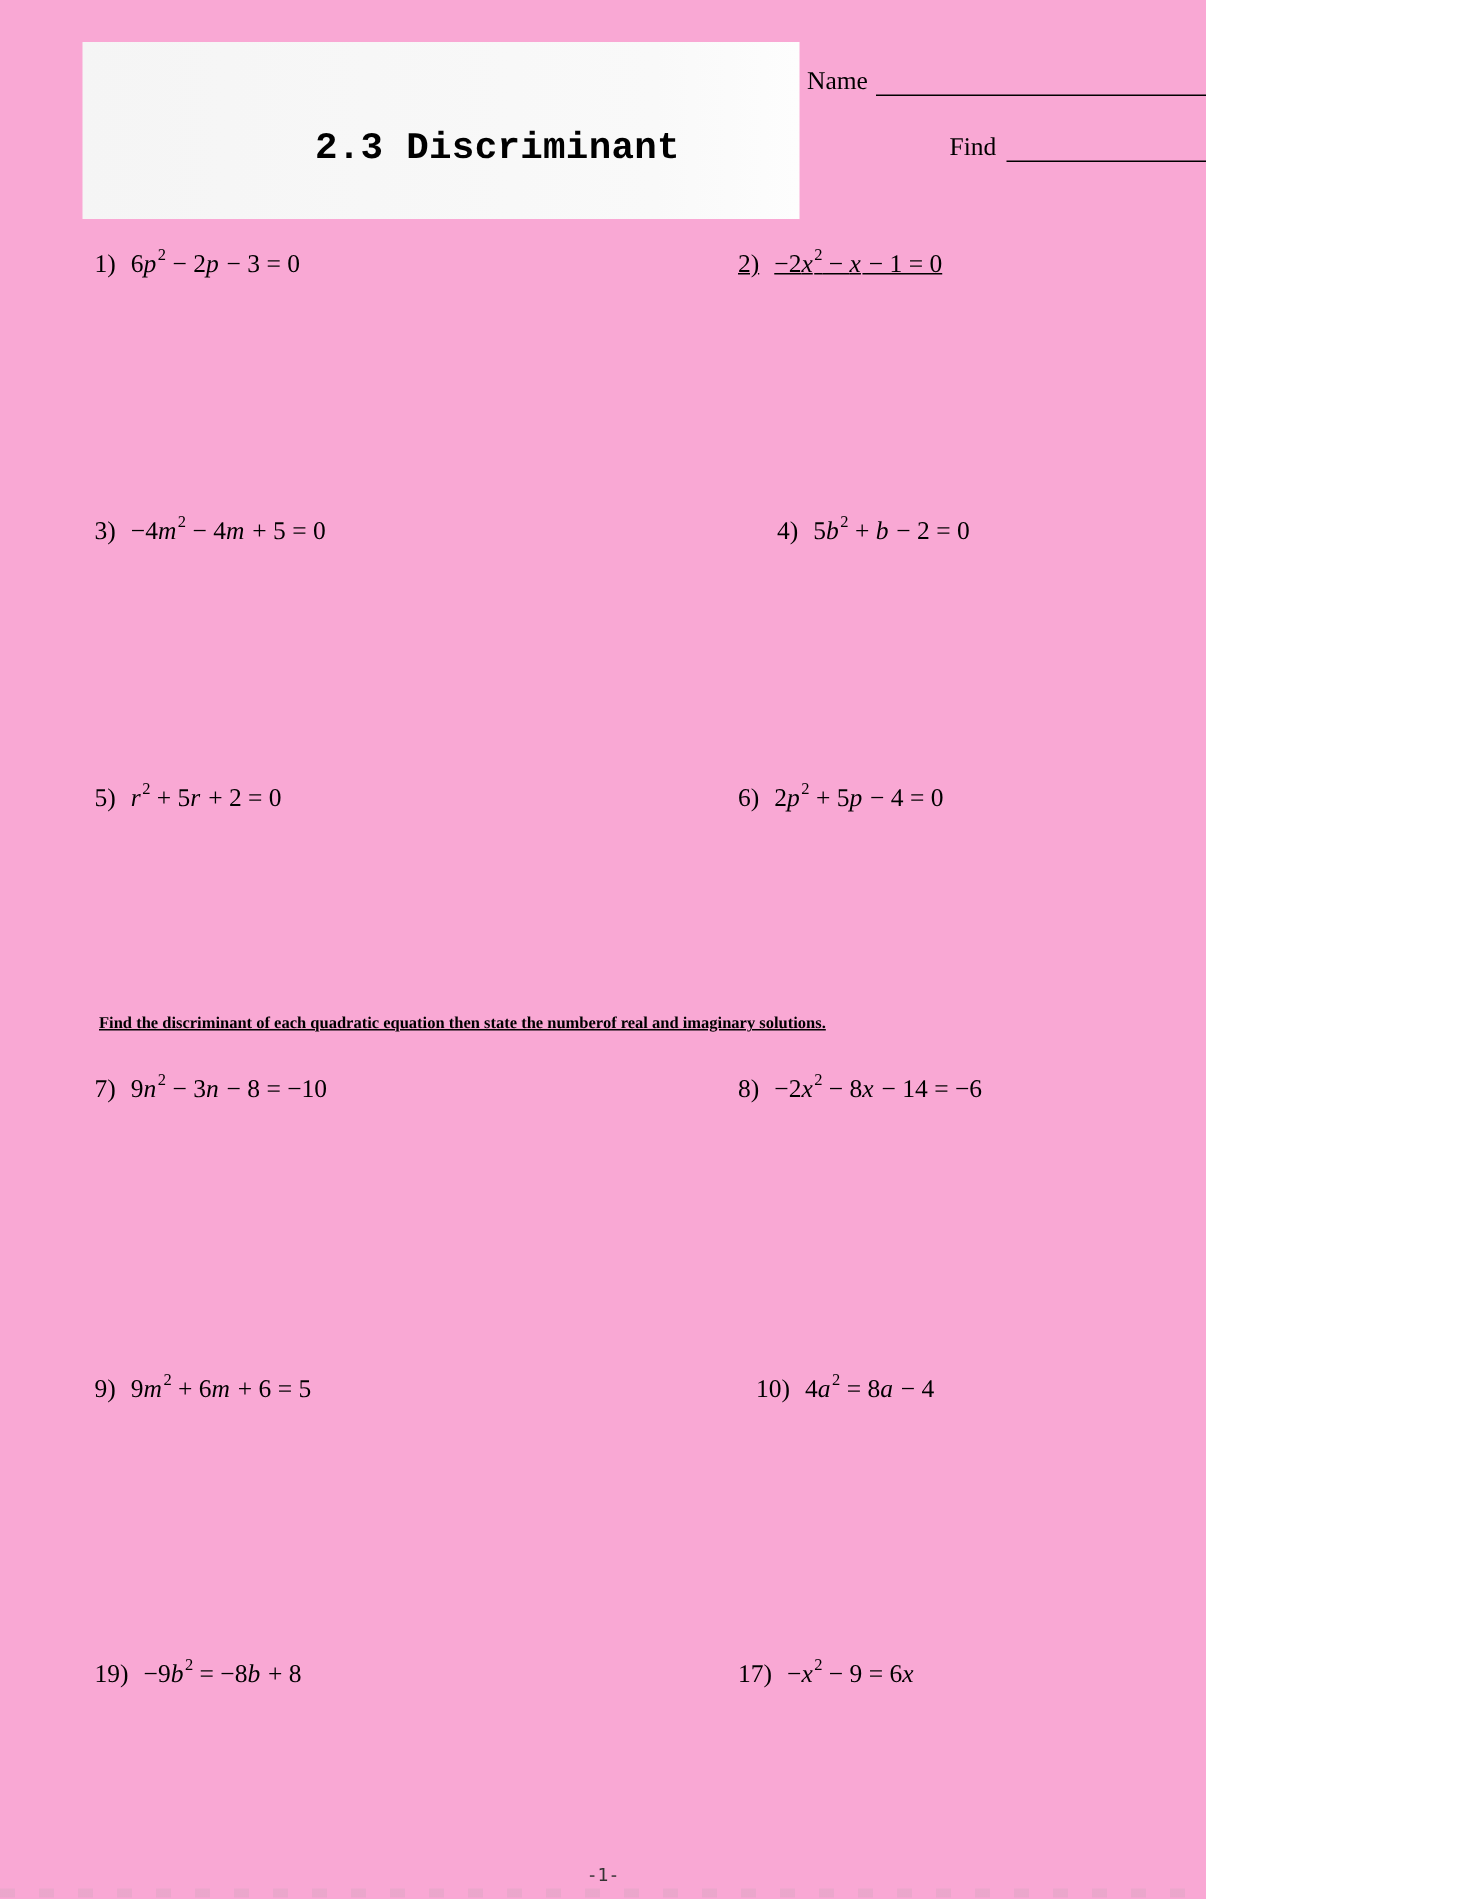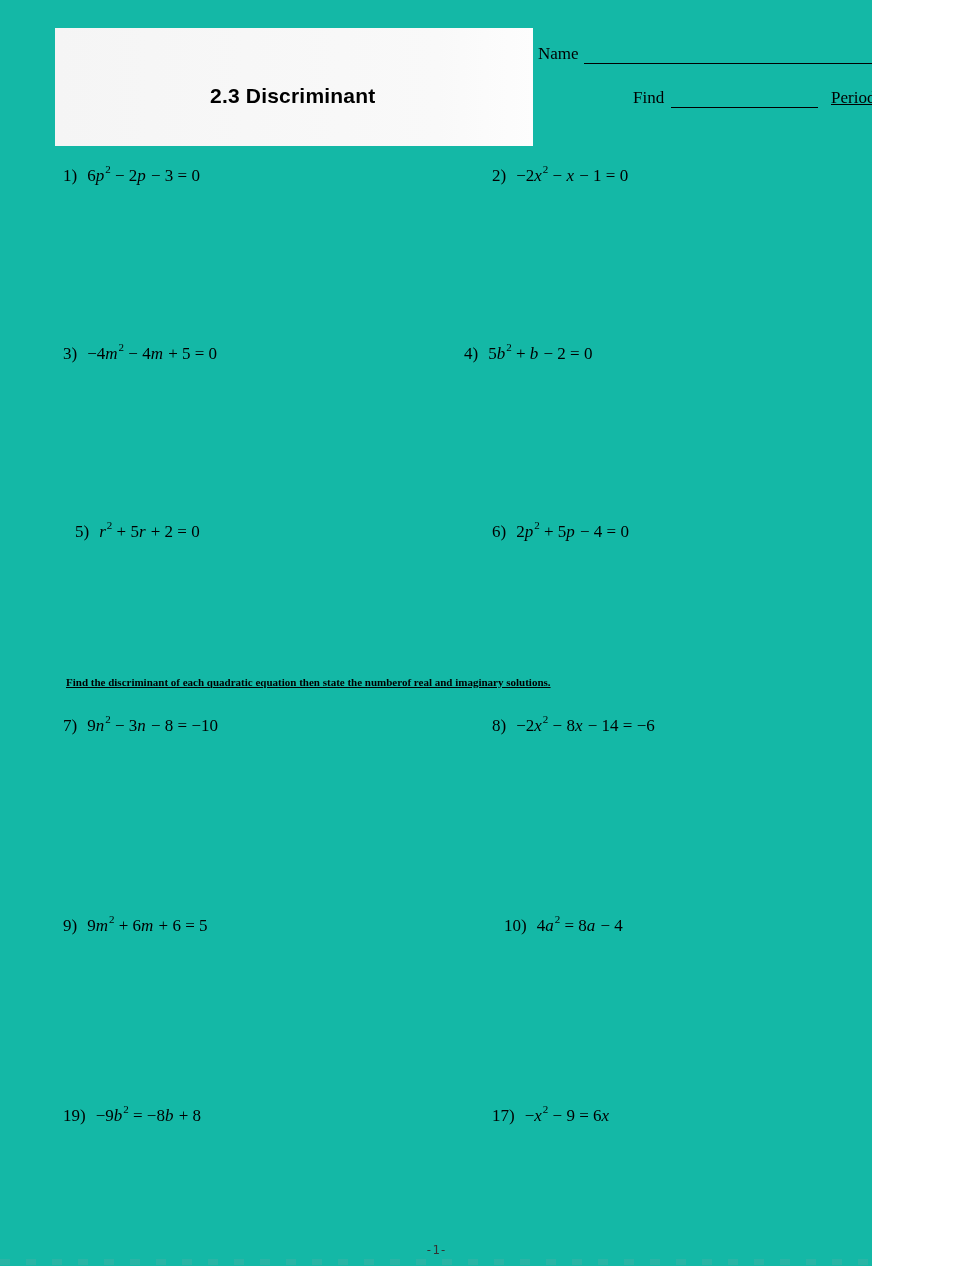--- a/index.html
+++ b/index.html
@@ -2,23 +2,23 @@
 <html><head>
 <meta charset="utf-8">
 <style>
   html, body {
     margin: 0;
     padding: 0;
     background: #ffffff;
   }
   .page {
     position: relative;
-    width: 872px;
+    width: 804px;
     height: 1266px;
-    background: #14b8a6;
+    background: #f9a8d4;
     font-family: "Liberation Serif", serif;
     color: #000;
     overflow: hidden;
   }
   .header-shade {
     position: absolute;
     left: 55px;
     top: 28px;
     width: 478px;
     height: 118px;
@@ -35,23 +35,23 @@
     left: 584px;
     top: 46px;
     width: 336px;
     height: 17px;
     border-bottom: 1px solid #000;
   }
   .page-title {
     position: absolute;
     left: 210px;
     top: 84px;
-    font-family: Liberation Sans, sans-serif;
+    font-family: Liberation Mono, monospace;
     font-weight: bold;
-    font-size: 21px;
+    font-size: 25px;
     letter-spacing: 0.2px;
   }
   .date-label {
     position: absolute;
     left: 633px;
     top: 88px;
     font-size: 17px;
   }
   .date-line {
     position: absolute;
@@ -139,24 +139,24 @@
 
   <div class="date-label">Find</div>
   <div class="date-line"></div>
   <div class="period-label">Period</div>
   <div class="period-line"></div>
 
   <div class="instruction">Find the discriminant of each quadratic equation then state the numberof real and imaginary solutions.</div>
 
   <div id="problems">
       <div class="problem" style="left: 63px; top: 166px;"><span class="pnum">1)</span><span class="peq">6<i>p</i><sup>2</sup> − 2<i>p</i> − 3 = 0</span></div>
-      <div class="problem" style="left: 492px; top: 166px;"><span class="pnum">2)</span><span class="peq">−2<i>x</i><sup>2</sup> − <i>x</i> − 1 = 0</span></div>
+      <div class="problem" style="left: 492px; top: 166px; text-decoration: underline;"><span class="pnum">2)</span><span class="peq">−2<i>x</i><sup>2</sup> − <i>x</i> − 1 = 0</span></div>
       <div class="problem" style="left: 63px; top: 344px;"><span class="pnum">3)</span><span class="peq">−4<i>m</i><sup>2</sup> − 4<i>m</i> + 5 = 0</span></div>
-      <div class="problem" style="left: 464px; top: 344px;"><span class="pnum">4)</span><span class="peq">5<i>b</i><sup>2</sup> + <i>b</i> − 2 = 0</span></div>
-      <div class="problem" style="left: 63px; top: 522px; margin-left: 12px;"><span class="pnum">5)</span><span class="peq"><i>r</i><sup>2</sup> + 5<i>r</i> + 2 = 0</span></div>
+      <div class="problem" style="left: 518px; top: 344px;"><span class="pnum">4)</span><span class="peq">5<i>b</i><sup>2</sup> + <i>b</i> − 2 = 0</span></div>
+      <div class="problem" style="left: 63px; top: 522px;"><span class="pnum">5)</span><span class="peq"><i>r</i><sup>2</sup> + 5<i>r</i> + 2 = 0</span></div>
       <div class="problem" style="left: 492px; top: 522px;"><span class="pnum">6)</span><span class="peq">2<i>p</i><sup>2</sup> + 5<i>p</i> − 4 = 0</span></div>
       <div class="problem" style="left: 63px; top: 716px;"><span class="pnum">7)</span><span class="peq">9<i>n</i><sup>2</sup> − 3<i>n</i> − 8 = −10</span></div>
       <div class="problem" style="left: 492px; top: 716px;"><span class="pnum">8)</span><span class="peq">−2<i>x</i><sup>2</sup> − 8<i>x</i> − 14 = −6</span></div>
       <div class="problem" style="left: 63px; top: 916px;"><span class="pnum">9)</span><span class="peq">9<i>m</i><sup>2</sup> + 6<i>m</i> + 6 = 5</span></div>
       <div class="problem" style="left: 504px; top: 916px;"><span class="pnum">10)</span><span class="peq">4<i>a</i><sup>2</sup> = 8<i>a</i> − 4</span></div>
       <div class="problem" style="left: 63px; top: 1106px;"><span class="pnum">19)</span><span class="peq">−9<i>b</i><sup>2</sup> = −8<i>b</i> + 8</span></div>
       <div class="problem" style="left: 492px; top: 1106px;"><span class="pnum">17)</span><span class="peq">−<i>x</i><sup>2</sup> − 9 = 6<i>x</i></span></div>
     </div>
 
   <div class="footer">-1-</div>

